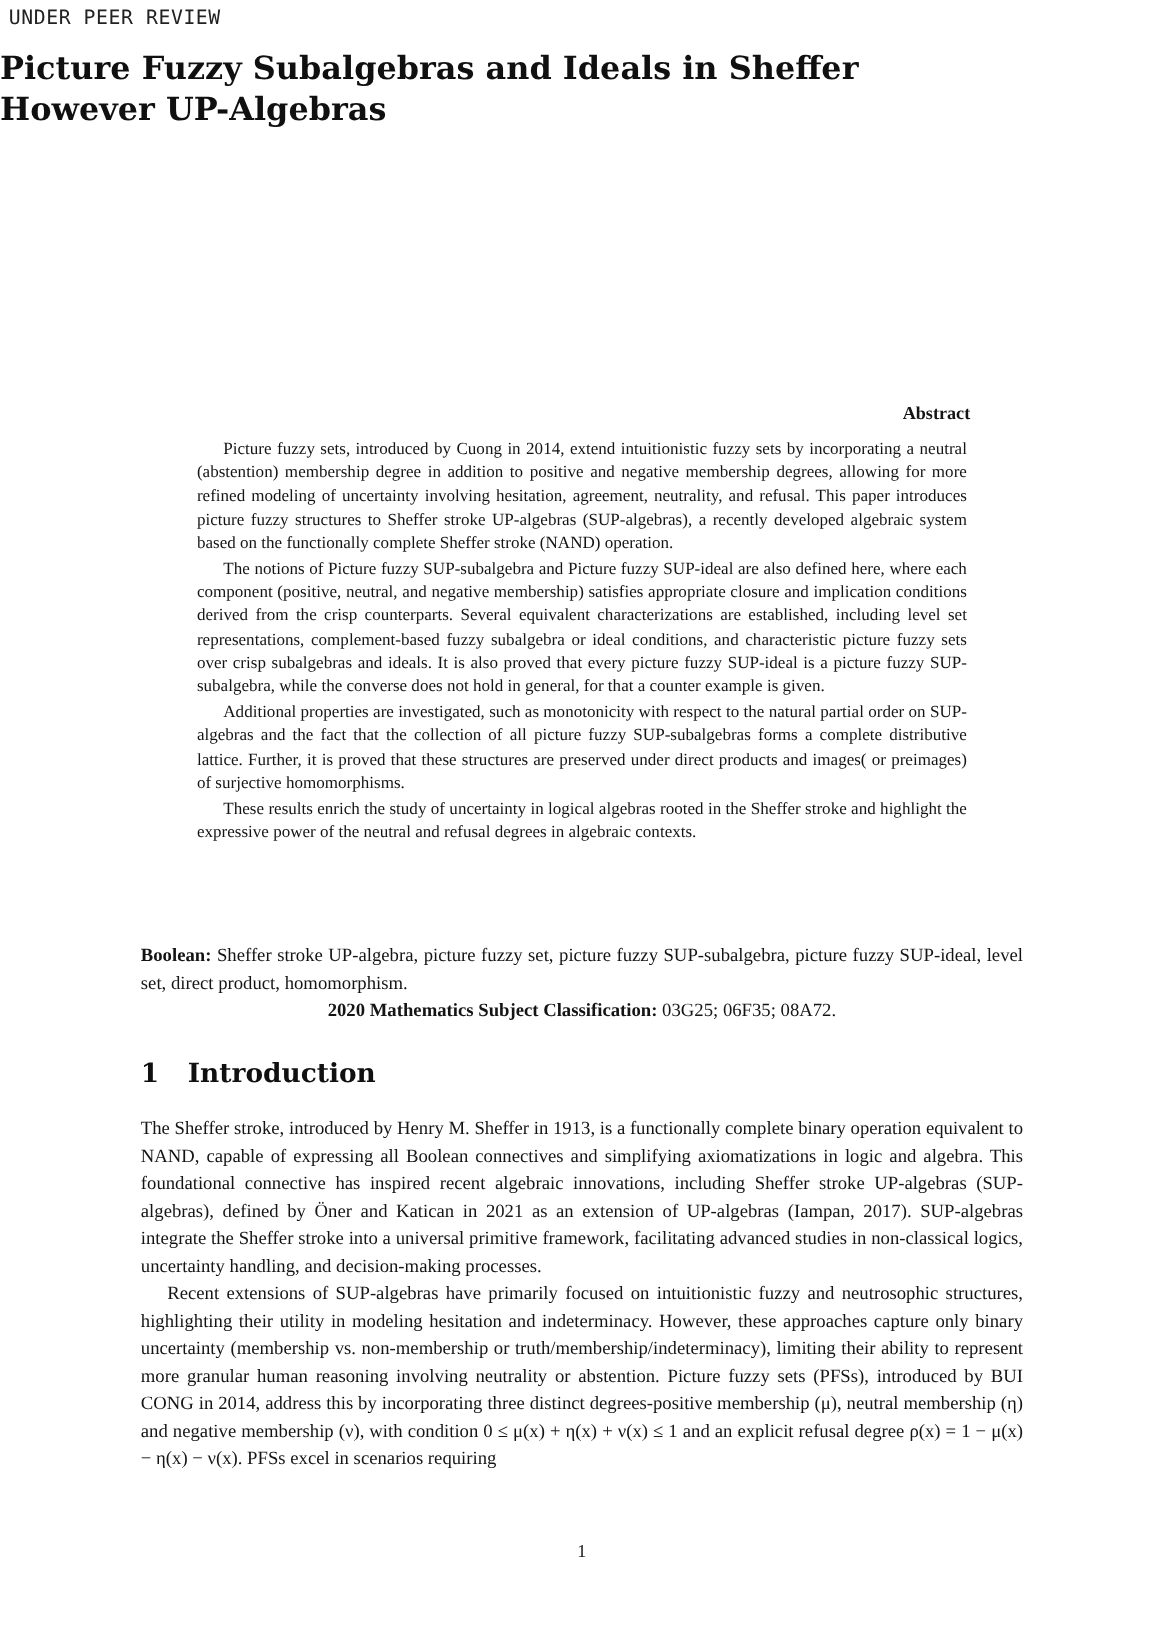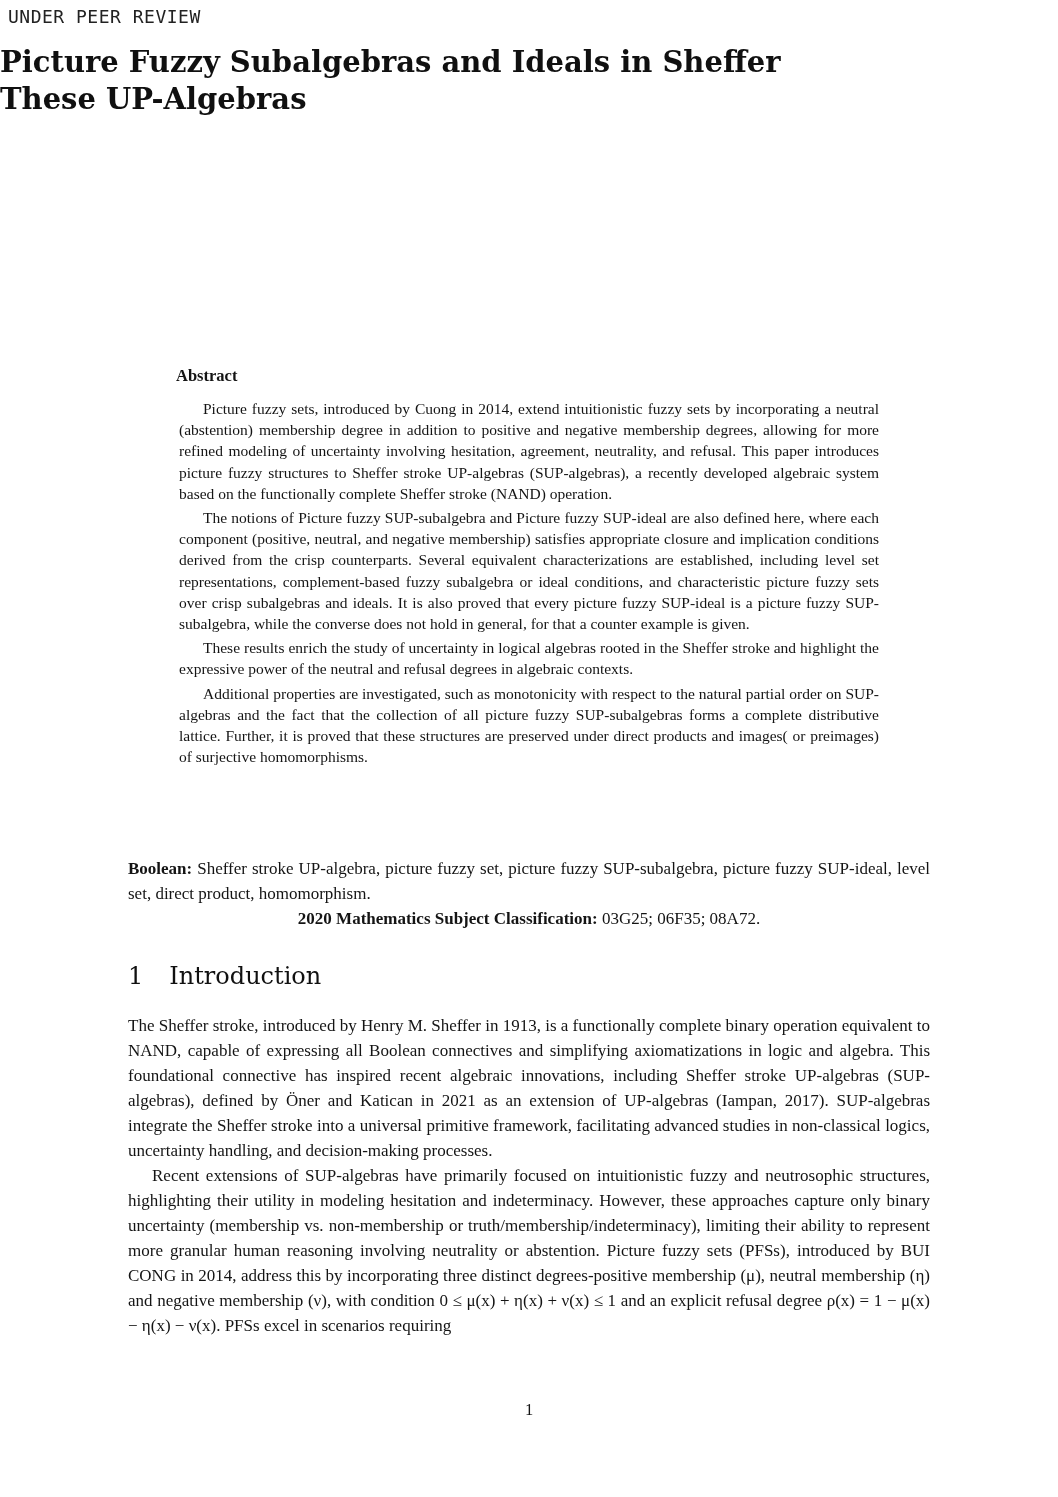--- a/index.html
+++ b/index.html
@@ -33,21 +33,21 @@
     line-height: 37px;
     color: #101010;
   }
   .abstract-block {
     position: absolute;
     top: 366px;
     left: 176px;
     width: 706px;
   }
   .abstract-heading {
-    text-align: left;
+    text-align: right;
     font-weight: bold;
     font-size: 16.5px;
     margin: 0 0 12px 0;
   }
   .abstract-block p {
     margin: 3px;
     font-size: 15.5px;
     line-height: 21.2px;
     text-align: justify;
     text-indent: 24px;
@@ -60,21 +60,21 @@
     font-size: 17px;
     line-height: 25px;
   }
   .kw-line { margin: 0; text-align: justify; }
   .kw-label { font-weight: bold; }
   .msc-line { margin: 0; text-align: center; }
   .msc-label { font-weight: bold; }
   .section-heading {
     margin: 30px 0 22px 0;
     font-family: "DejaVu Serif", serif;
-    font-weight: normal;
+    font-weight: bold;
     font-size: 24px;
     line-height: 30px;
     color: #101010;
   }
   .section-number { margin-right: 26px; }
   .body-par {
     margin: 0;
     text-align: justify;
   }
   .body-par.indent { text-indent: 24px; }
@@ -90,29 +90,29 @@
 </style>
 </head>
 <body>
 
 <div class="page">
 
   <div class="watermark">UNDER PEER REVIEW</div>
 
   <div class="title-block">
     <div>Picture Fuzzy Subalgebras and Ideals in Sheffer</div>
-    <div>These UP-Algebras</div>
+    <div>However UP-Algebras</div>
   </div>
 
   <div class="abstract-block">
     <div class="abstract-heading">Abstract</div>
     <p>Picture fuzzy sets, introduced by Cuong in 2014, extend intuitionistic fuzzy sets by incorporating a neutral (abstention) membership degree in addition to positive and negative membership degrees, allowing for more refined modeling of uncertainty involving hesitation, agreement, neutrality, and refusal. This paper introduces picture fuzzy structures to Sheffer stroke UP-algebras (SUP-algebras), a recently developed algebraic system based on the functionally complete Sheffer stroke (NAND) operation.</p>
     <p>The notions of Picture fuzzy SUP-subalgebra and Picture fuzzy SUP-ideal are also defined here, where each component (positive, neutral, and negative membership) satisfies appropriate closure and implication conditions derived from the crisp counterparts. Several equivalent characterizations are established, including level set representations, complement-based fuzzy subalgebra or ideal conditions, and characteristic picture fuzzy sets over crisp subalgebras and ideals. It is also proved that every picture fuzzy SUP-ideal is a picture fuzzy SUP-subalgebra, while the converse does not hold in general, for that a counter example is given.</p>
+    <p>Additional properties are investigated, such as monotonicity with respect to the natural partial order on SUP-algebras and the fact that the collection of all picture fuzzy SUP-subalgebras forms a complete distributive lattice. Further, it is proved that these structures are preserved under direct products and images( or preimages) of surjective homomorphisms.</p>
     <p>These results enrich the study of uncertainty in logical algebras rooted in the Sheffer stroke and highlight the expressive power of the neutral and refusal degrees in algebraic contexts.</p>
-    <p>Additional properties are investigated, such as monotonicity with respect to the natural partial order on SUP-algebras and the fact that the collection of all picture fuzzy SUP-subalgebras forms a complete distributive lattice. Further, it is proved that these structures are preserved under direct products and images( or preimages) of surjective homomorphisms.</p>
   </div>
 
   <div class="main-col">
 
     <p class="kw-line"><span class="kw-label">Boolean:</span><span> Sheffer stroke UP-algebra, picture fuzzy set, picture fuzzy SUP-subalgebra, picture fuzzy SUP-ideal, level set, direct product, homomorphism.</span></p>
 
     <p class="msc-line"><span class="msc-label">2020 Mathematics Subject Classification:</span><span> 03G25; 06F35; 08A72.</span></p>
 
     <div class="section-heading">
       <span class="section-number">1</span><span>Introduction</span>

